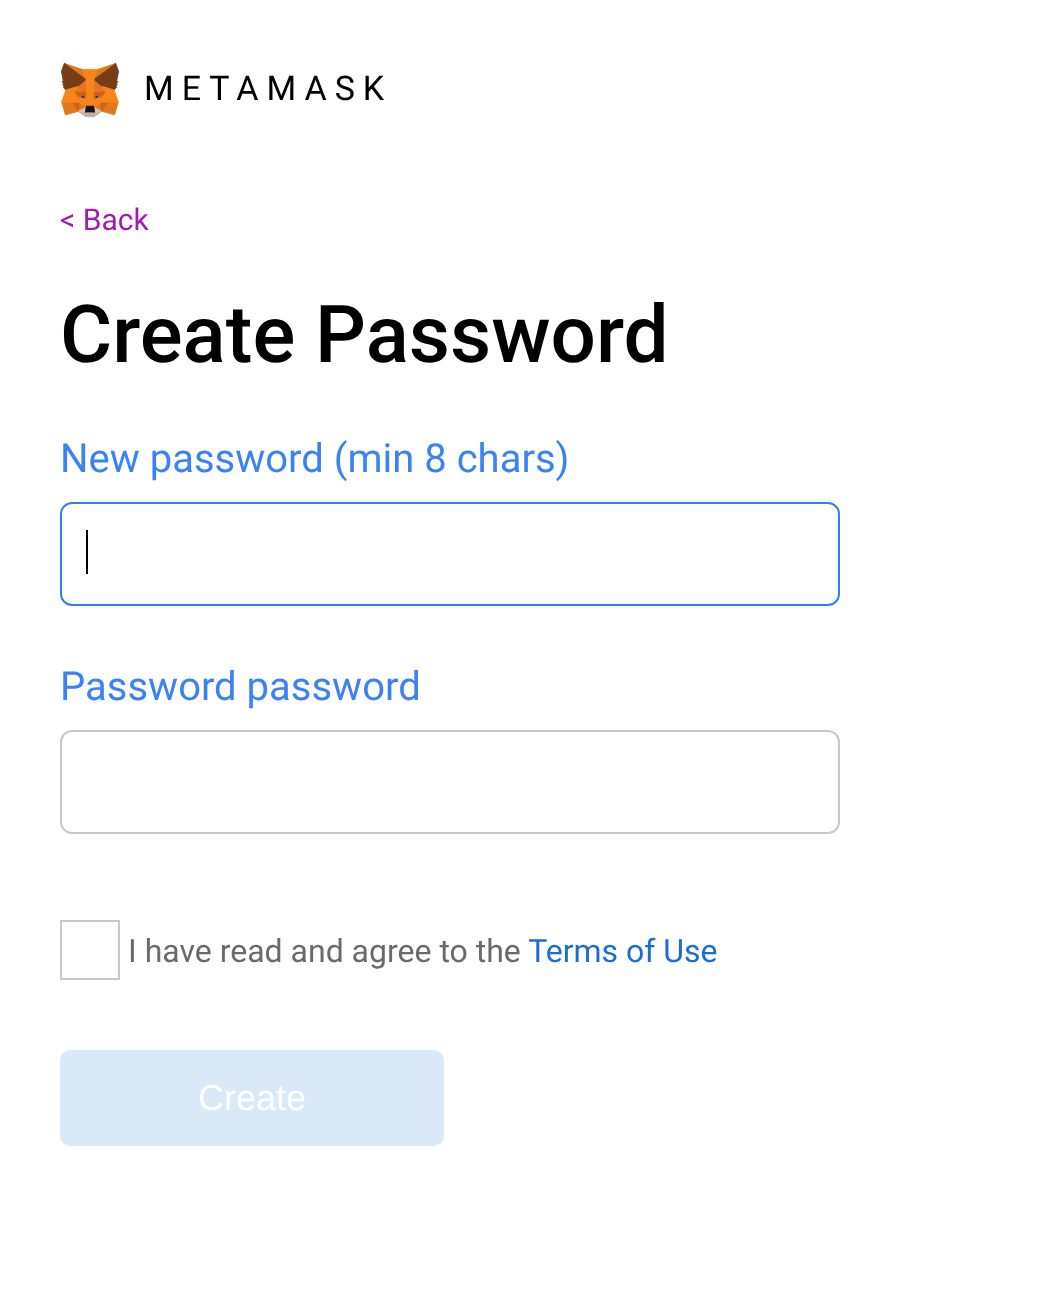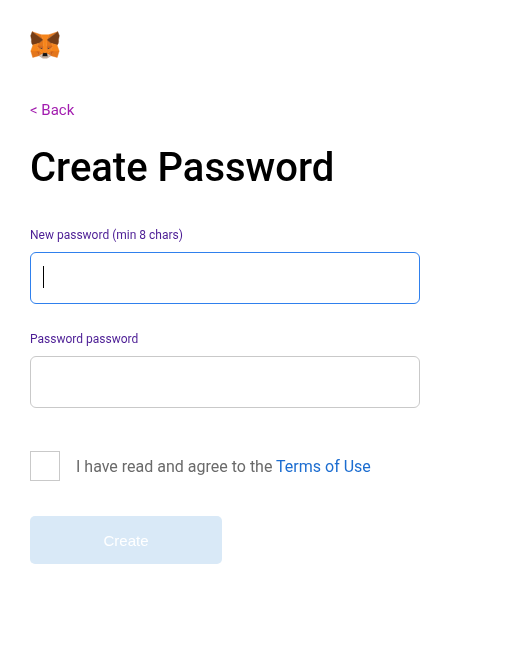--- a/index.html
+++ b/index.html
@@ -34,45 +34,45 @@
       font-size: 15px;
       color: #a21caf;
       cursor: pointer;
       margin-bottom: 25px;
       display: inline-block;
     }
     .title {
       font-size: 40px;
       font-weight: 500;
       color: #000000;
-      margin-bottom: 37px;
+      margin-bottom: 26px;
     }
     .field-label {
-      font-size: 12px;
-      color: #4c1d95;
+      font-size: 20px;
+      color: #3b82f6;
       margin-bottom: 10px;
       display: block;
     }
     .input-field {
       width: 390px;
       height: 52px;
       border: 1px solid #c9c9c9;
       border-radius: 6px;
       padding: 0 14px;
       font-size: 16px;
       outline: none;
       margin-bottom: 28px;
     }
     .input-field.focused {
       border: 1px solid #2f80ed;
     }
     .terms-row {
       display: flex;
       align-items: center;
-      gap: 16px;
+      gap: 4px;
       margin-top: 15px;
       margin-bottom: 35px;
     }
     .checkbox {
       width: 30px;
       height: 30px;
       border: 1px solid #c9c9c9;
       cursor: pointer;
       flex-shrink: 0;
     }
@@ -84,21 +84,21 @@
       color: #1c6dd0;
       cursor: pointer;
     }
     .create-btn {
       width: 192px;
       height: 48px;
       background: #d9e9f7;
       color: #ffffff;
       border: none;
       border-radius: 5px;
-      font-size: 15px;
+      font-size: 18px;
       cursor: pointer;
     }
     .cursor-line {
       position: relative;
     }
     .cursor-line::before {
       content: "";
       position: absolute;
       left: 13px;
       top: 14px;
@@ -139,20 +139,21 @@
       <path d="M11.2 20.7L11.3 23.7L15.2 26.7L15.7 25.4L15 21.8L11.2 20.7Z" fill="#F6851B" stroke="#F6851B" stroke-width="0.5"></path>
       <path d="M20.1 30.8L20.2 29.6L19.8 29.3H15.2L14.8 29.6L14.9 30.8L10.7 28.9L12.2 30.1L15.1 32.1H19.9L22.8 30.1L24.3 28.9L20.1 30.8Z" fill="#C0AD9E" stroke="#C0AD9E" stroke-width="0.5"></path>
       <path d="M19.8 26.7L19.3 25.4H15.7L15.2 26.7L14.8 29.6L15.2 29.3H19.8L20.2 29.6L19.8 26.7Z" fill="#161616" stroke="#161616" stroke-width="0.5"></path>
       <path d="M33.1 11.1L34.2 5.7L32.5 1L19.8 10.4L24.7 14.5L31.6 16.5L33.1 14.7L32.5 14.2L33.5 13.3L32.7 12.7L33.7 12L33.1 11.1Z" fill="#763D16" stroke="#763D16" stroke-width="0.5"></path>
       <path d="M0.8 5.7L1.9 11.1L1.3 12L2.3 12.7L1.5 13.3L2.5 14.2L1.9 14.7L3.4 16.5L10.3 14.5L15.2 10.4L2.5 1L0.8 5.7Z" fill="#763D16" stroke="#763D16" stroke-width="0.5"></path>
       <path d="M31.6 16.5L24.7 14.5L26.8 17.7L23.7 23.7L27.8 23.6H34L31.6 16.5Z" fill="#F6851B" stroke="#F6851B" stroke-width="0.5"></path>
       <path d="M10.3 14.5L3.4 16.5L1 23.6H7.2L11.3 23.7L8.2 17.7L10.3 14.5Z" fill="#F6851B" stroke="#F6851B" stroke-width="0.5"></path>
       <path d="M19.4 18L19.8 10.4L22 4.5H13L15.2 10.4L15.6 18L15.7 20.7V25.4H19.3L19.4 20.7L19.4 18Z" fill="#F6851B" stroke="#F6851B" stroke-width="0.5"></path>
     </svg>
   </span>
+  <span class="brand">METAMASK</span>
 </div>
 
 <div class="back-link">&lt; Back</div>
 
 <h1 class="title">Create Password</h1>
 
 <label class="field-label">New password (min 8 chars)</label>
 <div class="cursor-line">
   <input type="password" class="input-field focused" value="" style="">
 </div>

